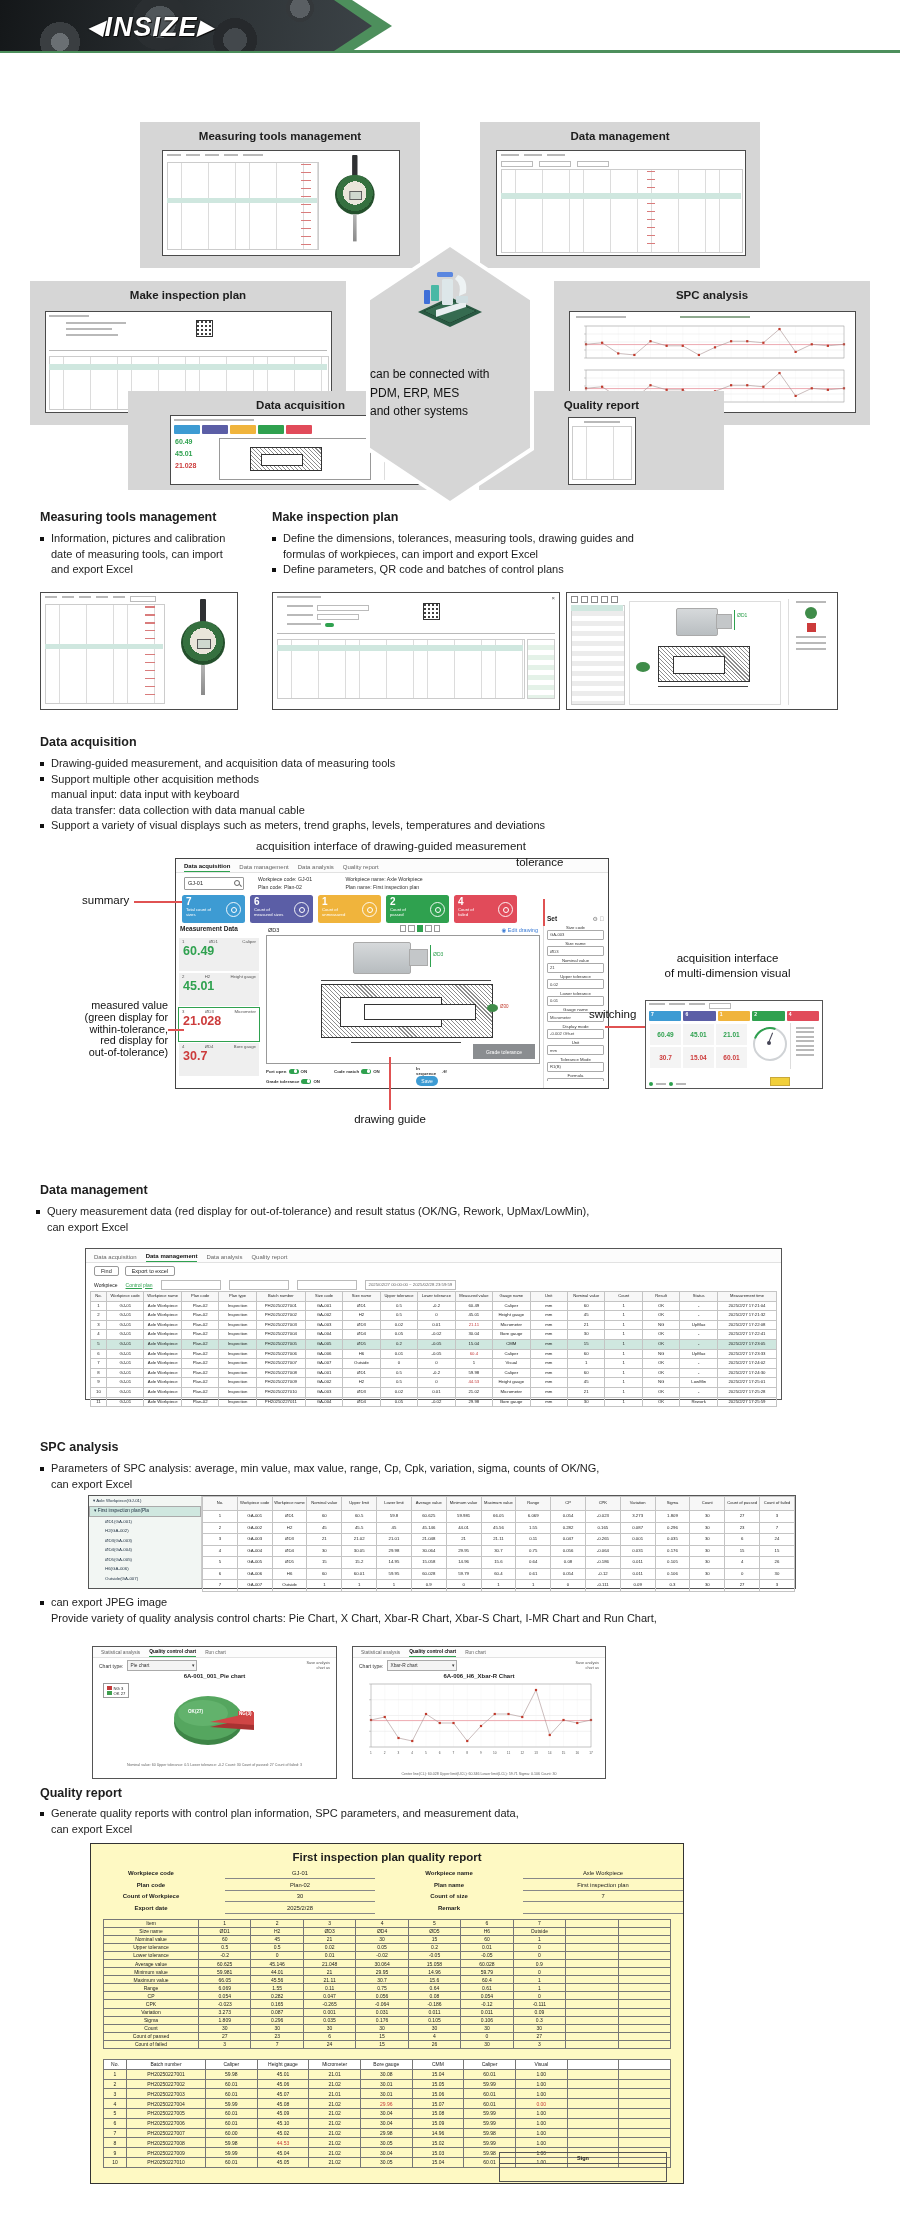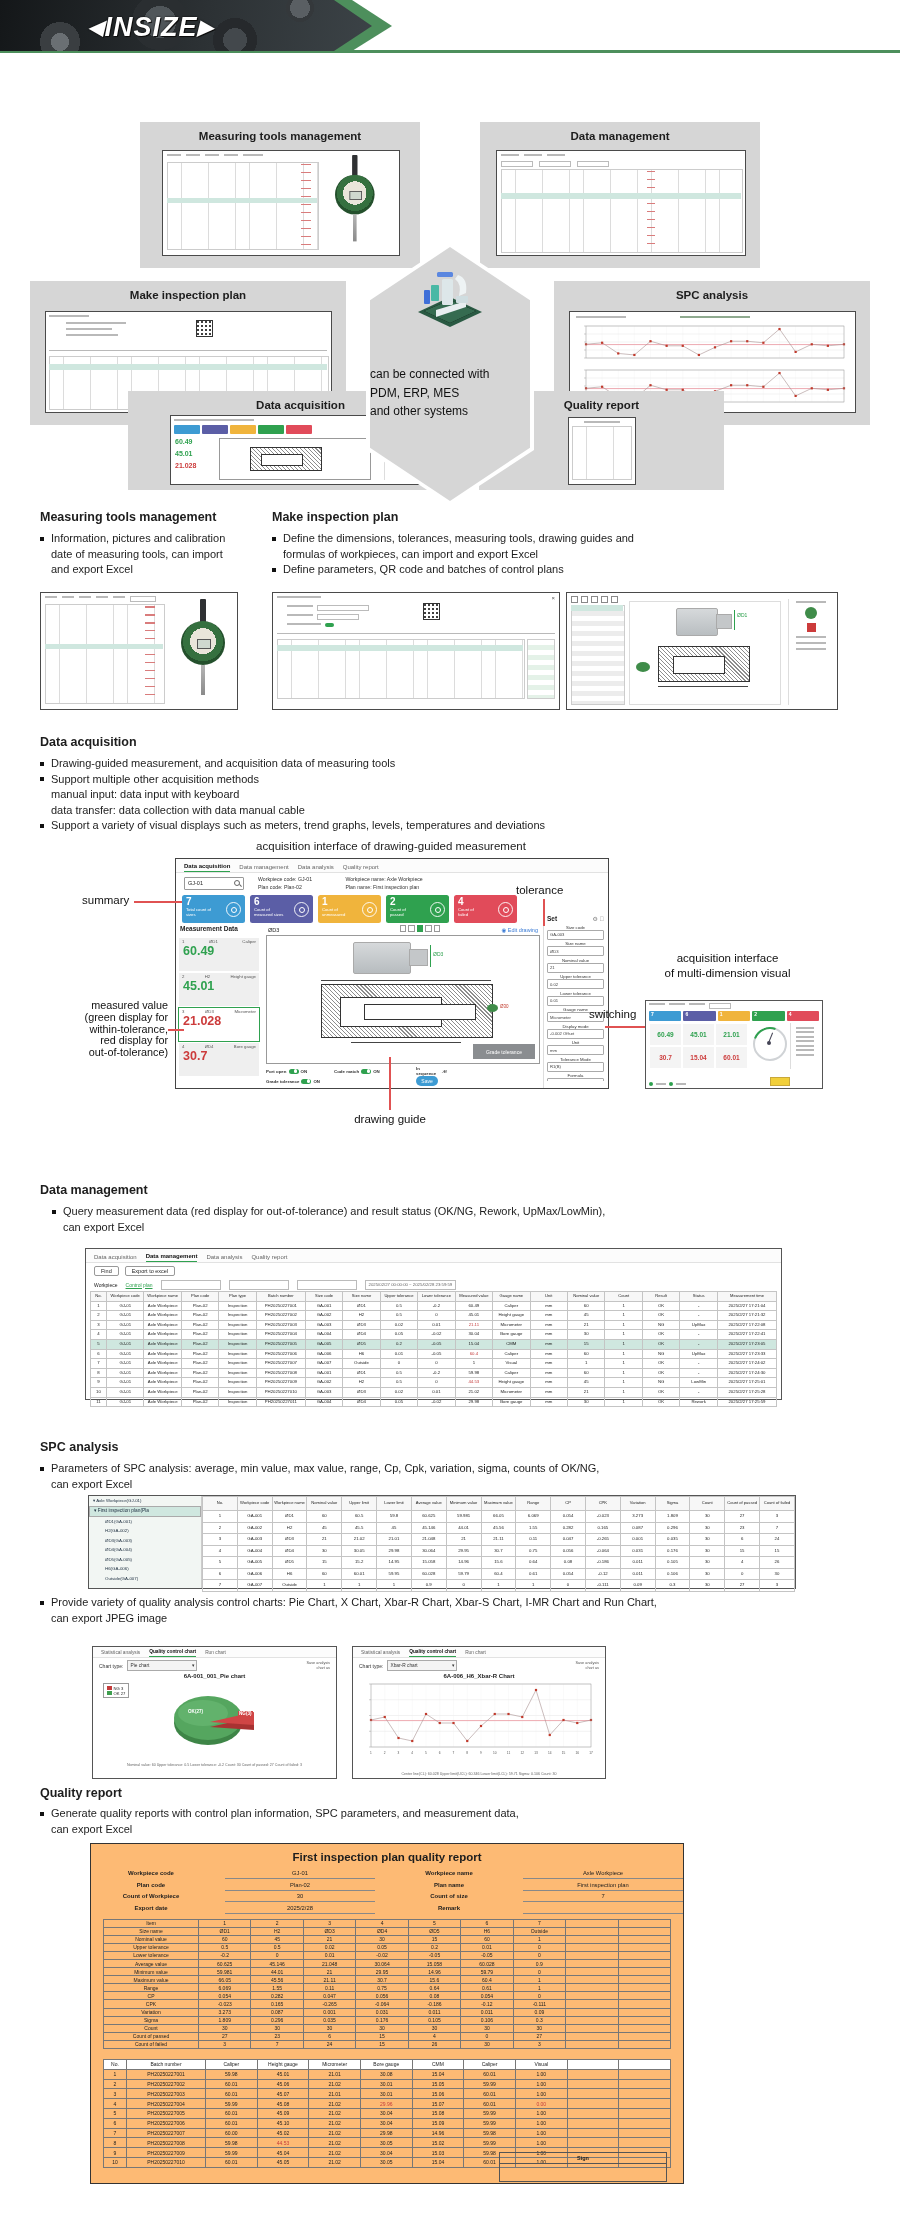--- a/index.html
+++ b/index.html
@@ -117,21 +117,21 @@
   .sel{border:0.8px solid #aaa;height:9px;min-width:64px;display:flex;align-items:center;justify-content:space-between;
        font-size:4.8px;padding:0 2px;background:#f4f4f4}
   .savelbl{margin-left:auto;text-align:right;font-size:3.8px;color:#555;line-height:4.4px}
   .chtitle{text-align:center;font-size:6px;font-weight:700}
   .legend{position:absolute;left:10px;top:4px;border:0.6px solid #999;padding:1.5px 3px;background:#fff;z-index:2}
   .legend div{display:flex;align-items:center;gap:2px;font-size:4.2px}
   .legend i{width:4.5px;height:4.5px;display:inline-block}
   .chcap{position:absolute;bottom:1px;left:0;right:0;text-align:center;font-size:3.6px;color:#666}
   .pie-lb{position:absolute;font-size:4.6px;color:#fff;font-weight:700;z-index:2}
   
-  .qrep{border:1.5px solid #333;background:#fdba74}
+  .qrep{border:1.5px solid #333;background:#fef9c3}
   .qtitle{text-align:center;font-size:11.5px;font-weight:700;margin-top:7px}
   .qinfo{display:grid;grid-template-columns:120px 150px 120px 160px;justify-content:center;column-gap:14px;row-gap:1.5px;margin-top:6px}
   .qil{font-size:6px;font-weight:700;text-align:center;line-height:9.5px}
   .qiv{border-bottom:0.8px solid #888;min-height:9px;font-size:5.8px;text-align:center;line-height:9px}
   .signbx{position:absolute;right:16px;width:168px}
   .sign-h{height:10px;border:1px solid #555;font-size:5.5px;font-weight:700;text-align:center;line-height:10px}
   .sign-b{height:17px;border:1px solid #555;border-top:none}
   .qr{width:15px;height:15px;background:
       repeating-linear-gradient(90deg,#222 0 2px,#fff 2px 4px),
       repeating-linear-gradient(#222 0 2px,#fff 2px 4px);background-blend-mode:screen;border:1px solid #333}
@@ -734,21 +734,21 @@
               <div class="inb">f</div>
             </div>
 
           </div>
       </div>
     </div>
   </div>
 
   <div class="abs ann" style="left:82px;top:894px">summary</div>
   <div class="abs rl" style="left:134px;top:901px;width:48px;height:1.6px;z-index:5"></div>
-  <div class="abs ann" style="left:516px;top:884px;z-index:5">tolerance</div>
+  <div class="abs ann" style="left:516px;top:856px;z-index:5">tolerance</div>
   <div class="abs rl" style="left:543px;top:899px;width:1.6px;height:27px;z-index:5"></div>
   <div class="abs ann" style="left:42px;top:1000px;width:126px;text-align:right;font-size:10.8px;line-height:11.8px">
 
   <div>measured value</div>
       <div>(green display for</div>
       <div>within-tolerance,</div>
       <div>red display for</div>
       <div>out-of-tolerance)</div>
     </div>
   <div class="abs rl" style="left:168px;top:1029px;width:16px;height:1.6px;z-index:5"></div>
@@ -810,21 +810,21 @@
     <div class="abs" style="left:3px;bottom:2px;display:flex;gap:3px;align-items:center">
       <span style="width:4px;height:4px;border-radius:50%;background:#2fa14f;display:inline-block"></span>
         <div class="dash" style="width:10px"></div>
       <span style="width:4px;height:4px;border-radius:50%;background:#2fa14f;display:inline-block"></span>
         <div class="dash" style="width:10px"></div>
     </div>
     <div class="abs" style="right:32px;bottom:2px;width:18px;height:7px;background:#f1cf3a;border:0.5px solid #c9a83a"></div>
   </div>
 
   <div class="abs sh" style="left:40px;top:1183px">Data management</div>
-  <div class="abs" style="left:52px;top:1204px">
+  <div class="abs" style="left:36px;top:1204px">
     <div class="bul">
         <div class="sq"></div>
       <div class="bl">
           <div>Query measurement data (red display for out-of-tolerance) and result status (OK/NG, Rework, UpMax/LowMin),</div>
           <div>can export Excel</div>
         </div>
     </div>
   </div>
   <div class="abs" style="left:85px;top:1248px;width:695px;height:150px;border:1.5px solid #555;background:#fff">
     <div class="tabs" style="height:13px">
@@ -1273,22 +1273,22 @@
               <td>3</td>
             </tr>
           </tbody>
         </table>
       </div>
   </div>
   <div class="abs" style="left:40px;top:1595px">
     <div class="bul">
         <div class="sq"></div>
       <div class="bl">
+          <div>can export JPEG image</div>
           <div>Provide variety of quality analysis control charts: Pie Chart, X Chart, Xbar-R Chart, Xbar-S Chart, I-MR Chart and Run Chart,</div>
-          <div>can export JPEG image</div>
         </div>
     </div>
   </div>
 
   <div class="abs chwin" style="left:92px;top:1646px;width:243px;height:131px">
     <div class="tabs" style="height:10px">
 
     <span style="font-size:4.8px">Statistical analysis</span>
         <span style="font-size:4.8px" class="active">Quality control chart</span>
         <span style="font-size:4.8px">Run chart</span>

